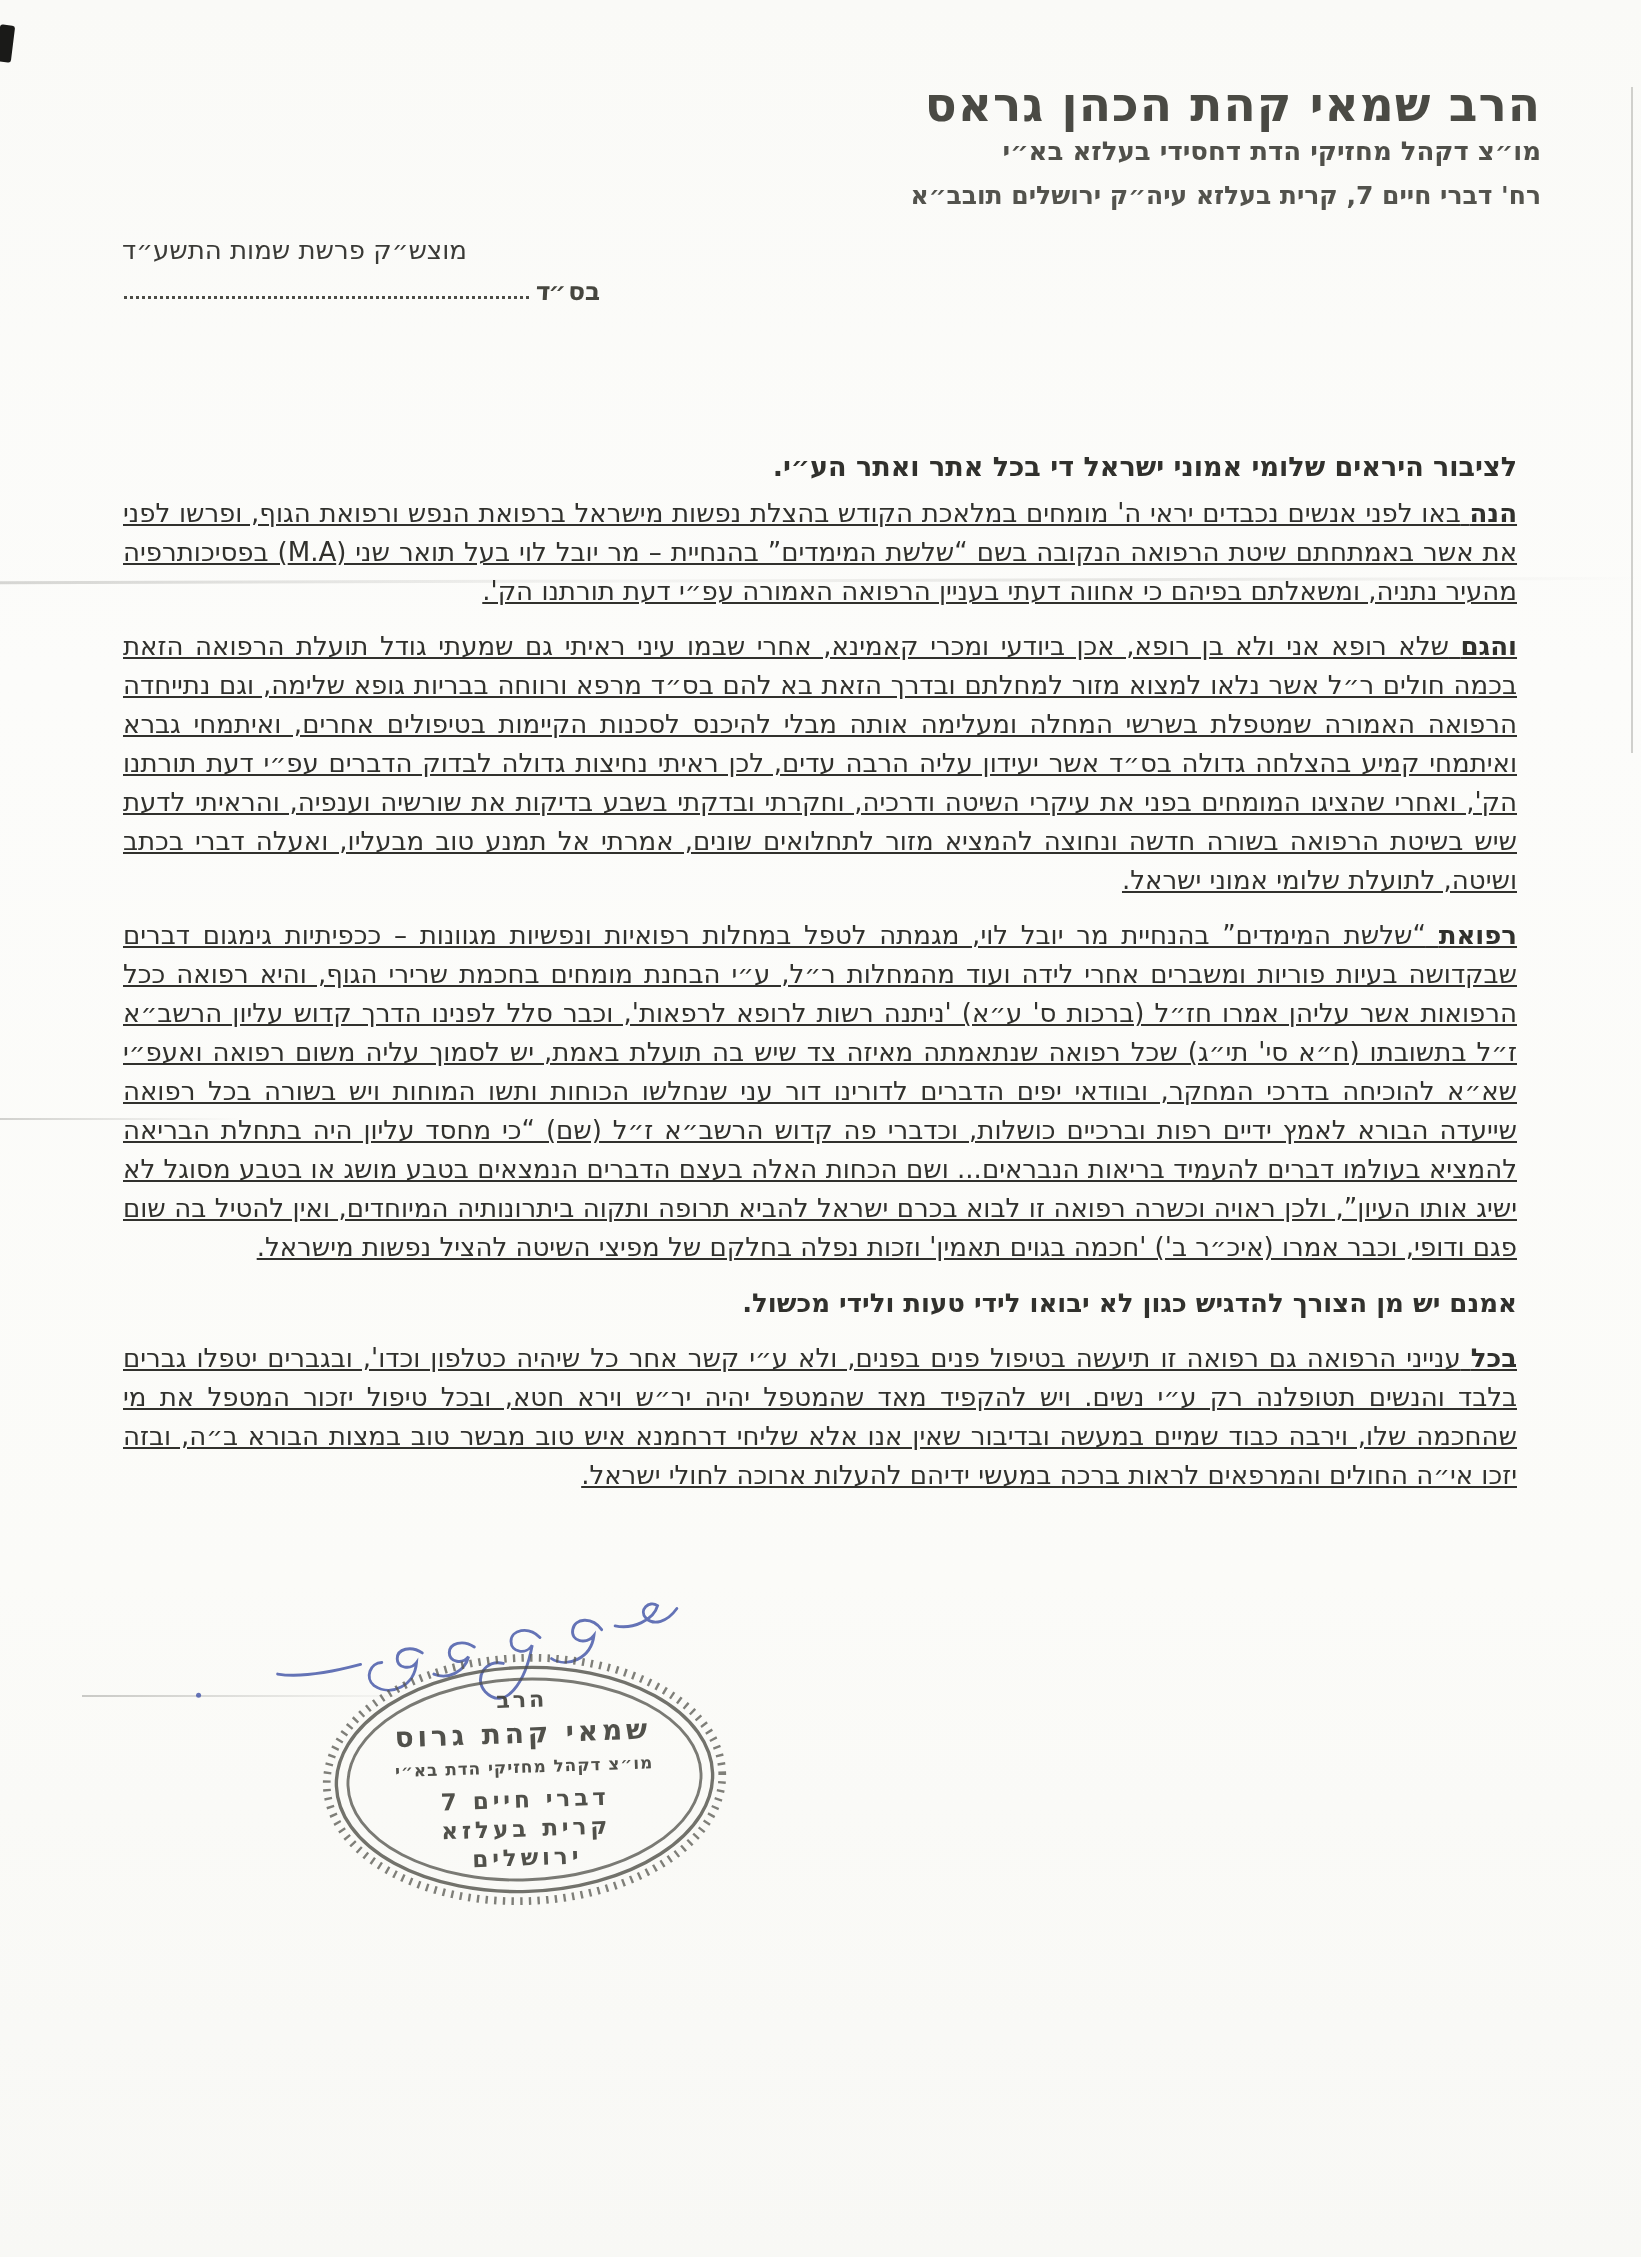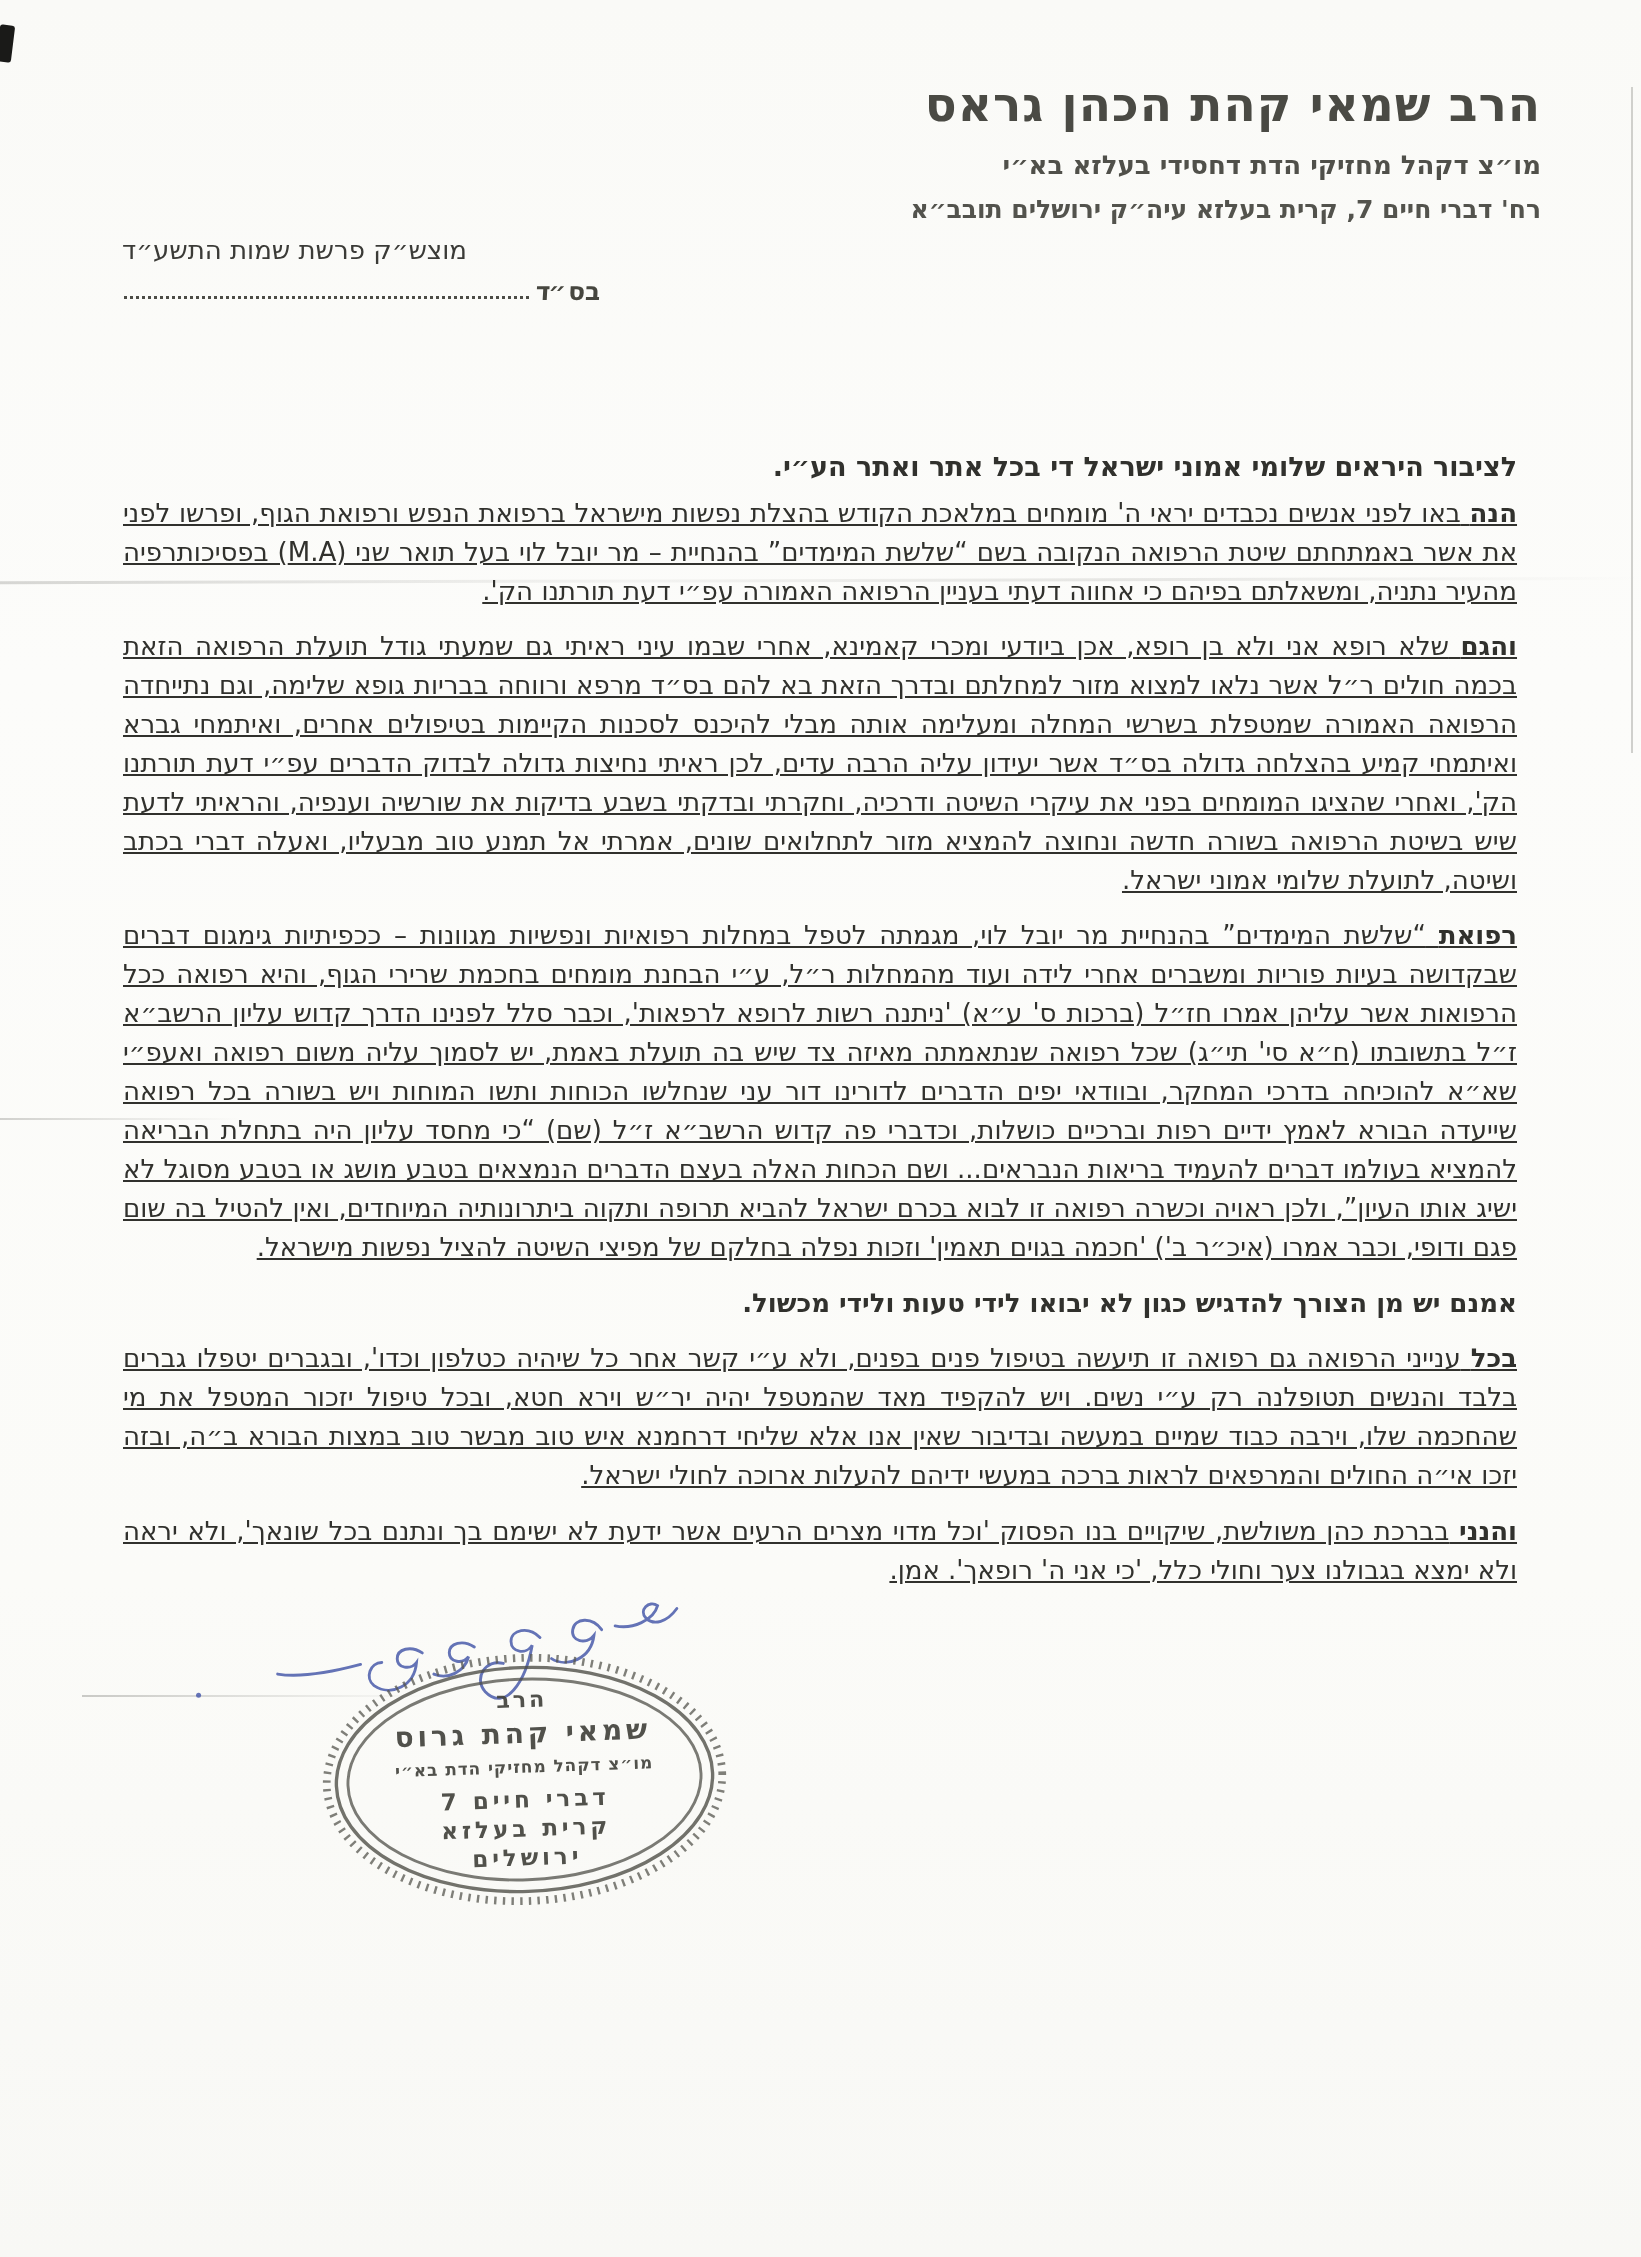--- a/index.html
+++ b/index.html
@@ -15,21 +15,21 @@
     background:linear-gradient(90deg,rgba(115,115,110,.28),rgba(115,115,110,.06) 38%,rgba(115,115,110,.16) 68%,rgba(115,115,110,0));
     transform:rotate(-.15deg);}
   .crease2{position:absolute;left:82px;top:1695px;width:348px;height:1.9px;
     background:linear-gradient(90deg,rgba(110,110,105,.35),rgba(110,110,105,0));}
   .crease3{position:absolute;left:0;top:1118px;width:241px;height:1.9px;
     background:linear-gradient(90deg,rgba(110,110,105,.3),rgba(110,110,105,0));}
 
   
   .letterhead{position:absolute;top:77px;right:100px;text-align:right;direction:rtl;color:#4f4f49;}
   .lh-name{font-size:47px;font-weight:bold;letter-spacing:1px;color:#4a4a44;}
-  .lh-role{font-size:26px;font-weight:bold;margin-top:18px;color:#50504a;}
+  .lh-role{font-size:26px;font-weight:bold;margin-top:4px;color:#50504a;}
   .lh-address{font-size:25px;font-weight:bold;margin-top:15.4px;color:#53534d;}
 
   
   .dateblock{position:absolute;left:122px;top:232px;width:477px;direction:rtl;text-align:left;color:#3b3b37;font-size:26px;}
   .dateblock .dline{line-height:37px;}
   .bsd-row{display:flex;direction:rtl;align-items:flex-end;margin-top:7.7px;}
   .bsd{font-weight:bold;font-style:italic;font-size:25px;transform:skewX(8deg);color:#46463f;}
   .dots{flex:1;border-bottom:3.4px dotted #4c4c46;margin:0 5.8px 6.8px 1.9px;height:1px;}
 
   
@@ -84,21 +84,20 @@
 
     <p class="para"><b>והגם</b> <span>שלא רופא אני ולא בן רופא, אכן ביודעי ומכרי קאמינא, אחרי שבמו עיני ראיתי גם שמעתי גודל תועלת הרפואה הזאת בכמה חולים ר״ל אשר נלאו למצוא מזור למחלתם ובדרך הזאת בא להם בס״ד מרפא ורווחה בבריות גופא שלימה, וגם נתייחדה הרפואה האמורה שמטפלת בשרשי המחלה ומעלימה אותה מבלי להיכנס לסכנות הקיימות בטיפולים אחרים, ואיתמחי גברא ואיתמחי קמיע בהצלחה גדולה בס״ד אשר יעידון עליה הרבה עדים, לכן ראיתי נחיצות גדולה לבדוק הדברים עפ״י דעת תורתנו הק', ואחרי שהציגו המומחים בפני את עיקרי השיטה ודרכיה, וחקרתי ובדקתי בשבע בדיקות את שורשיה וענפיה, והראיתי לדעת שיש בשיטת הרפואה בשורה חדשה ונחוצה להמציא מזור לתחלואים שונים, אמרתי אל תמנע טוב מבעליו, ואעלה דברי בכתב ושיטה, לתועלת שלומי אמוני ישראל.</span></p>
 
     <p class="para"><b>רפואת</b> <span>“שלשת המימדים” בהנחיית מר יובל לוי, מגמתה לטפל במחלות רפואיות ונפשיות מגוונות – ככפיתיות גימגום דברים שבקדושה בעיות פוריות ומשברים אחרי לידה ועוד מהמחלות ר״ל, ע״י הבחנת מומחים בחכמת שרירי הגוף, והיא רפואה ככל הרפואות אשר עליהן אמרו חז״ל (ברכות ס' ע״א) 'ניתנה רשות לרופא לרפאות', וכבר סלל לפנינו הדרך קדוש עליון הרשב״א ז״ל בתשובתו (ח״א סי' תי״ג) שכל רפואה שנתאמתה מאיזה צד שיש בה תועלת באמת, יש לסמוך עליה משום רפואה ואעפ״י שא״א להוכיחה בדרכי המחקר, ובוודאי יפים הדברים לדורינו דור עני שנחלשו הכוחות ותשו המוחות ויש בשורה בכל רפואה שייעדה הבורא לאמץ ידיים רפות וברכיים כושלות, וכדברי פה קדוש הרשב״א ז״ל (שם) “כי מחסד עליון היה בתחלת הבריאה להמציא בעולמו דברים להעמיד בריאות הנבראים... ושם הכחות האלה בעצם הדברים הנמצאים בטבע מושג או בטבע מסוגל לא ישיג אותו העיון”, ולכן ראויה וכשרה רפואה זו לבוא בכרם ישראל להביא תרופה ותקוה ביתרונותיה המיוחדים, ואין להטיל בה שום פגם ודופי, וכבר אמרו (איכ״ר ב') 'חכמה בגוים תאמין' וזכות נפלה בחלקם של מפיצי השיטה להציל נפשות מישראל.</span></p>
 
     <p class="emphasis">אמנם יש מן הצורך להדגיש כגון לא יבואו לידי טעות ולידי מכשול.</p>
 
 
     <p class="para"><b>בכל</b> <span>ענייני הרפואה גם רפואה זו תיעשה בטיפול פנים בפנים, ולא ע״י קשר אחר כל שיהיה כטלפון וכדו', ובגברים יטפלו גברים בלבד והנשים תטופלנה רק ע״י נשים. ויש להקפיד מאד שהמטפל יהיה יר״ש וירא חטא, ובכל טיפול יזכור המטפל את מי שהחכמה שלו, וירבה כבוד שמיים במעשה ובדיבור שאין אנו אלא שליחי דרחמנא איש טוב מבשר טוב במצות הבורא ב״ה, ובזה יזכו אי״ה החולים והמרפאים לראות ברכה במעשי ידיהם להעלות ארוכה לחולי ישראל.</span></p>
 
-    <p class="para"><b>והנני</b> <span>בברכת כהן משולשת, שיקויים בנו הפסוק 'וכל מדוי מצרים הרעים אשר ידעת לא ישימם בך ונתנם בכל שונאך', ולא יראה ולא ימצא בגבולנו צער וחולי כלל, 'כי אני ה' רופאך'. אמן.</span></p>
   </div>
 
   <svg class="signature-svg" role="img" width="521" height="135" viewBox="0 0 540 140" aria-label="שמאי קהת גרוס הכהן">
     <g fill="none" stroke="#4a5cab" stroke-width="3" stroke-linecap="round" opacity="0.85">
       <path d="M512,14 C502,28 488,32 480,24 C472,16 483,5 492,11 C488,26 466,36 448,32"></path>
       <path d="M434,36 C424,22 406,24 404,36 C402,48 418,52 426,42 C423,66 398,76 382,66"></path>
       <path d="M370,44 C358,32 340,36 340,48 C340,60 356,62 362,52 C355,90 334,122 313,100 C301,86 314,66 332,71"></path>
       <path d="M302,54 C290,46 276,50 276,60 C276,70 290,72 296,64 C292,80 274,88 260,82"></path>
       <path d="M248,60 C236,52 222,56 222,66 C222,76 236,78 242,70 C240,94 216,106 198,94 C188,86 194,70 206,70"></path>
       <path d="M184,72 C154,80 122,86 98,82"></path>

